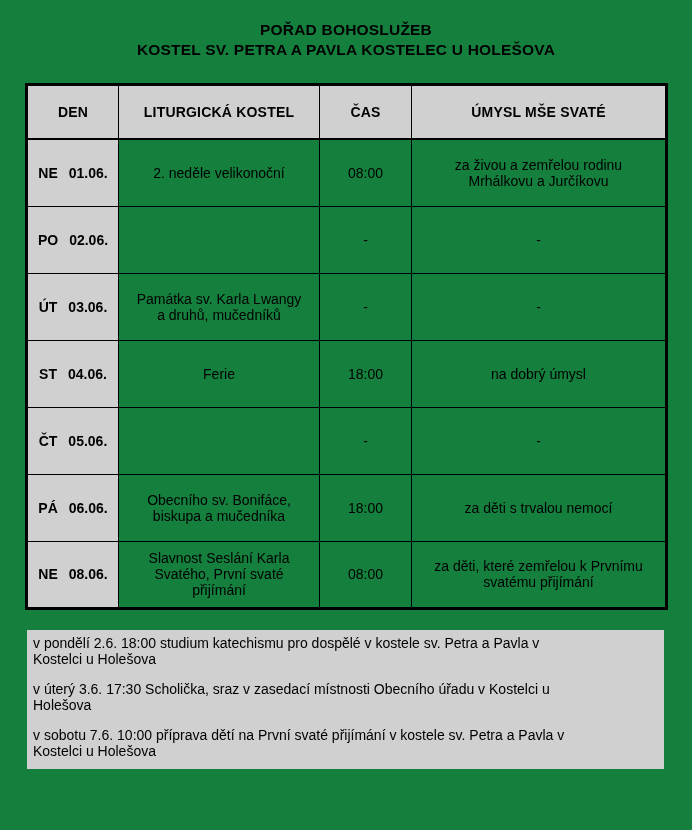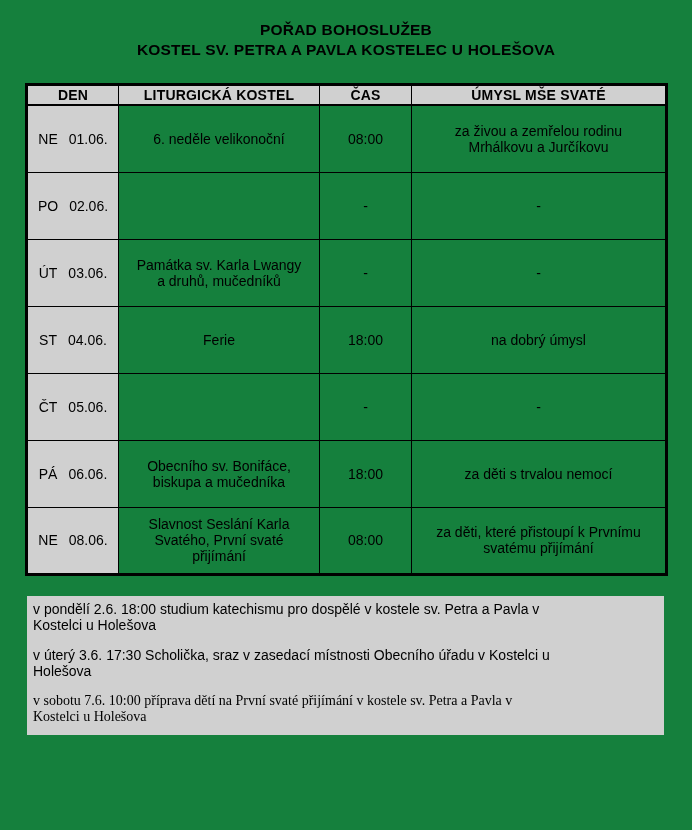--- a/index.html
+++ b/index.html
@@ -43,28 +43,28 @@
     vertical-align: middle;
     font-size: 14px;
     white-space: pre-line;
     padding: 2px 5px;
     overflow: hidden;
   }
   table.schedule th {
     background: #d0d0d0;
     font-weight: bold;
     height: 19px;
-    padding: 1px 2px;
+    padding: 18px 2px;
     border-bottom-width: 2.5px;
     letter-spacing: 0.2px;
   }
   table.schedule tr.data-row { height: 67px; }
   td.den-cell {
     background: #d0d0d0;
-    font-weight: normal;
+    font-weight: bold;
     white-space: nowrap;
     padding: 2px 2px;
   }
   td.den-cell .day-abbr { margin-right: 11px; }
   .col-den   { width: 92px; }
   .col-oslava{ width: 201px; }
   .col-cas   { width: 92px; }
   .col-umysl { width: 255px; }
   td.umysl-cell { padding: 2px 2px; }
   .notes-box {
@@ -73,21 +73,21 @@
     background: #d0d0d0;
     padding: 5px 0 7px 6px;
   }
   .notes-box p {
     font-size: 14px;
     line-height: 16.5px;
     white-space: pre-line;
     margin-bottom: 13px;
     text-align: left;
   }
-  .notes-box p:last-child { margin-bottom: 2px; font-family: Liberation Serif, serif; }
+  .notes-box p:last-child { margin-bottom: 2px; }
 </style>
 </head>
 <body>
 
 <div class="page">
 
   <div class="doc-header">
     <div class="title-line1">POŘAD BOHOSLUŽEB</div>
     <div class="title-line2">KOSTEL SV. PETRA A PAVLA KOSTELEC U HOLEŠOVA</div>
   </div>
@@ -103,21 +103,21 @@
       <tr>
         <th>DEN</th>
         <th>LITURGICKÁ KOSTEL</th>
         <th>ČAS</th>
         <th>ÚMYSL MŠE SVATÉ</th>
       </tr>
     </thead>
     <tbody>
       <tr class="data-row">
         <td class="den-cell"><span class="day-abbr">NE</span><span>01.06.</span></td>
-        <td>6. neděle velikonoční</td>
+        <td>2. neděle velikonoční</td>
         <td>08:00</td>
         <td class="umysl-cell">za živou a zemřelou rodinu
 Mrhálkovu a Jurčíkovu</td>
       </tr>
       <tr class="data-row">
         <td class="den-cell"><span class="day-abbr">PO</span><span>02.06.</span></td>
         <td></td>
         <td>-</td>
         <td class="umysl-cell">-</td>
       </tr>
@@ -146,21 +146,21 @@
 biskupa a mučedníka</td>
         <td>18:00</td>
         <td class="umysl-cell">za děti s trvalou nemocí</td>
       </tr>
       <tr class="data-row">
         <td class="den-cell"><span class="day-abbr">NE</span><span>08.06.</span></td>
         <td>Slavnost Seslání Karla
 Svatého, První svaté
 přijímání</td>
         <td>08:00</td>
-        <td class="umysl-cell">za děti, které přistoupí k Prvnímu
+        <td class="umysl-cell">za děti, které zemřelou k Prvnímu
 svatému přijímání</td>
       </tr>
     </tbody>
   </table>
 
   <div class="notes-box">
     <p>v pondělí 2.6. 18:00 studium katechismu pro dospělé v kostele sv. Petra a Pavla v
 Kostelci u Holešova</p>
     <p>v úterý 3.6. 17:30 Scholička, sraz v zasedací místnosti Obecního úřadu v Kostelci u
 Holešova</p>

